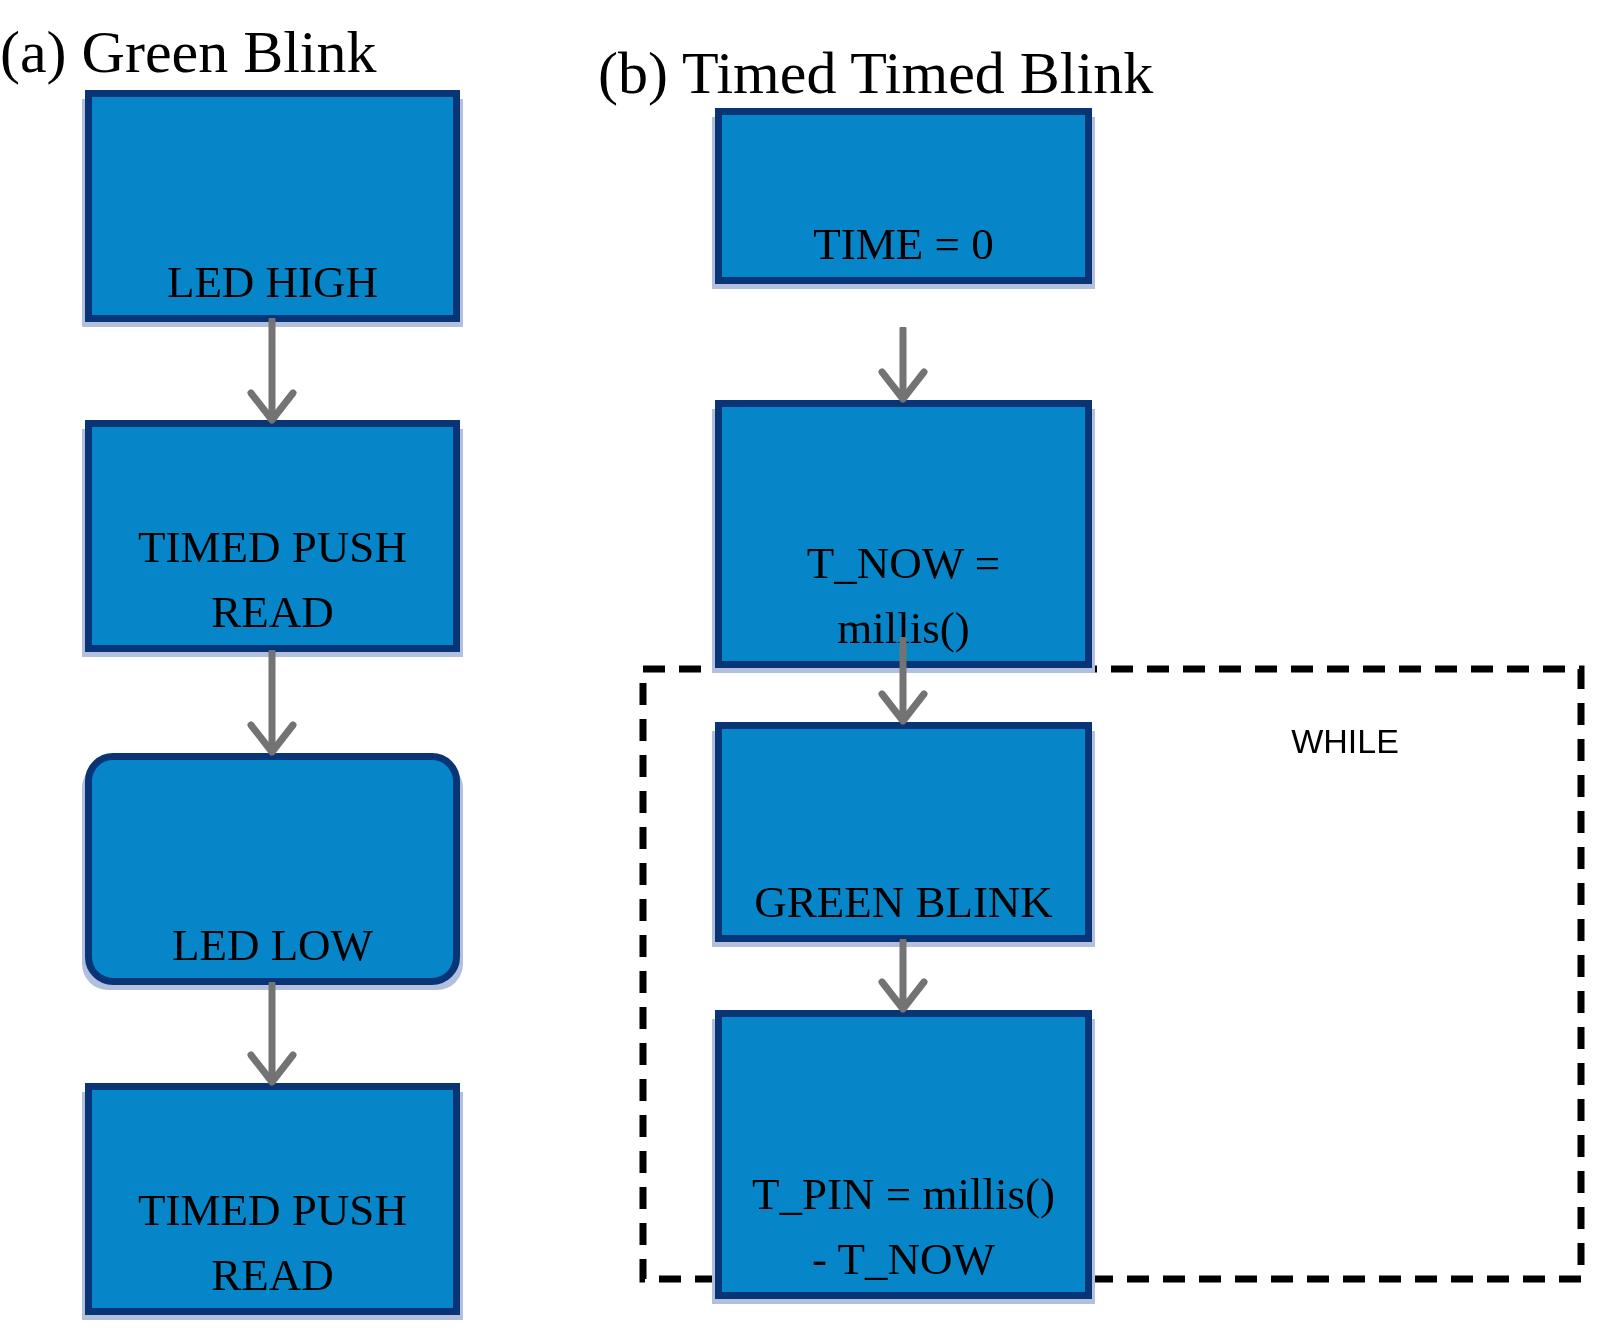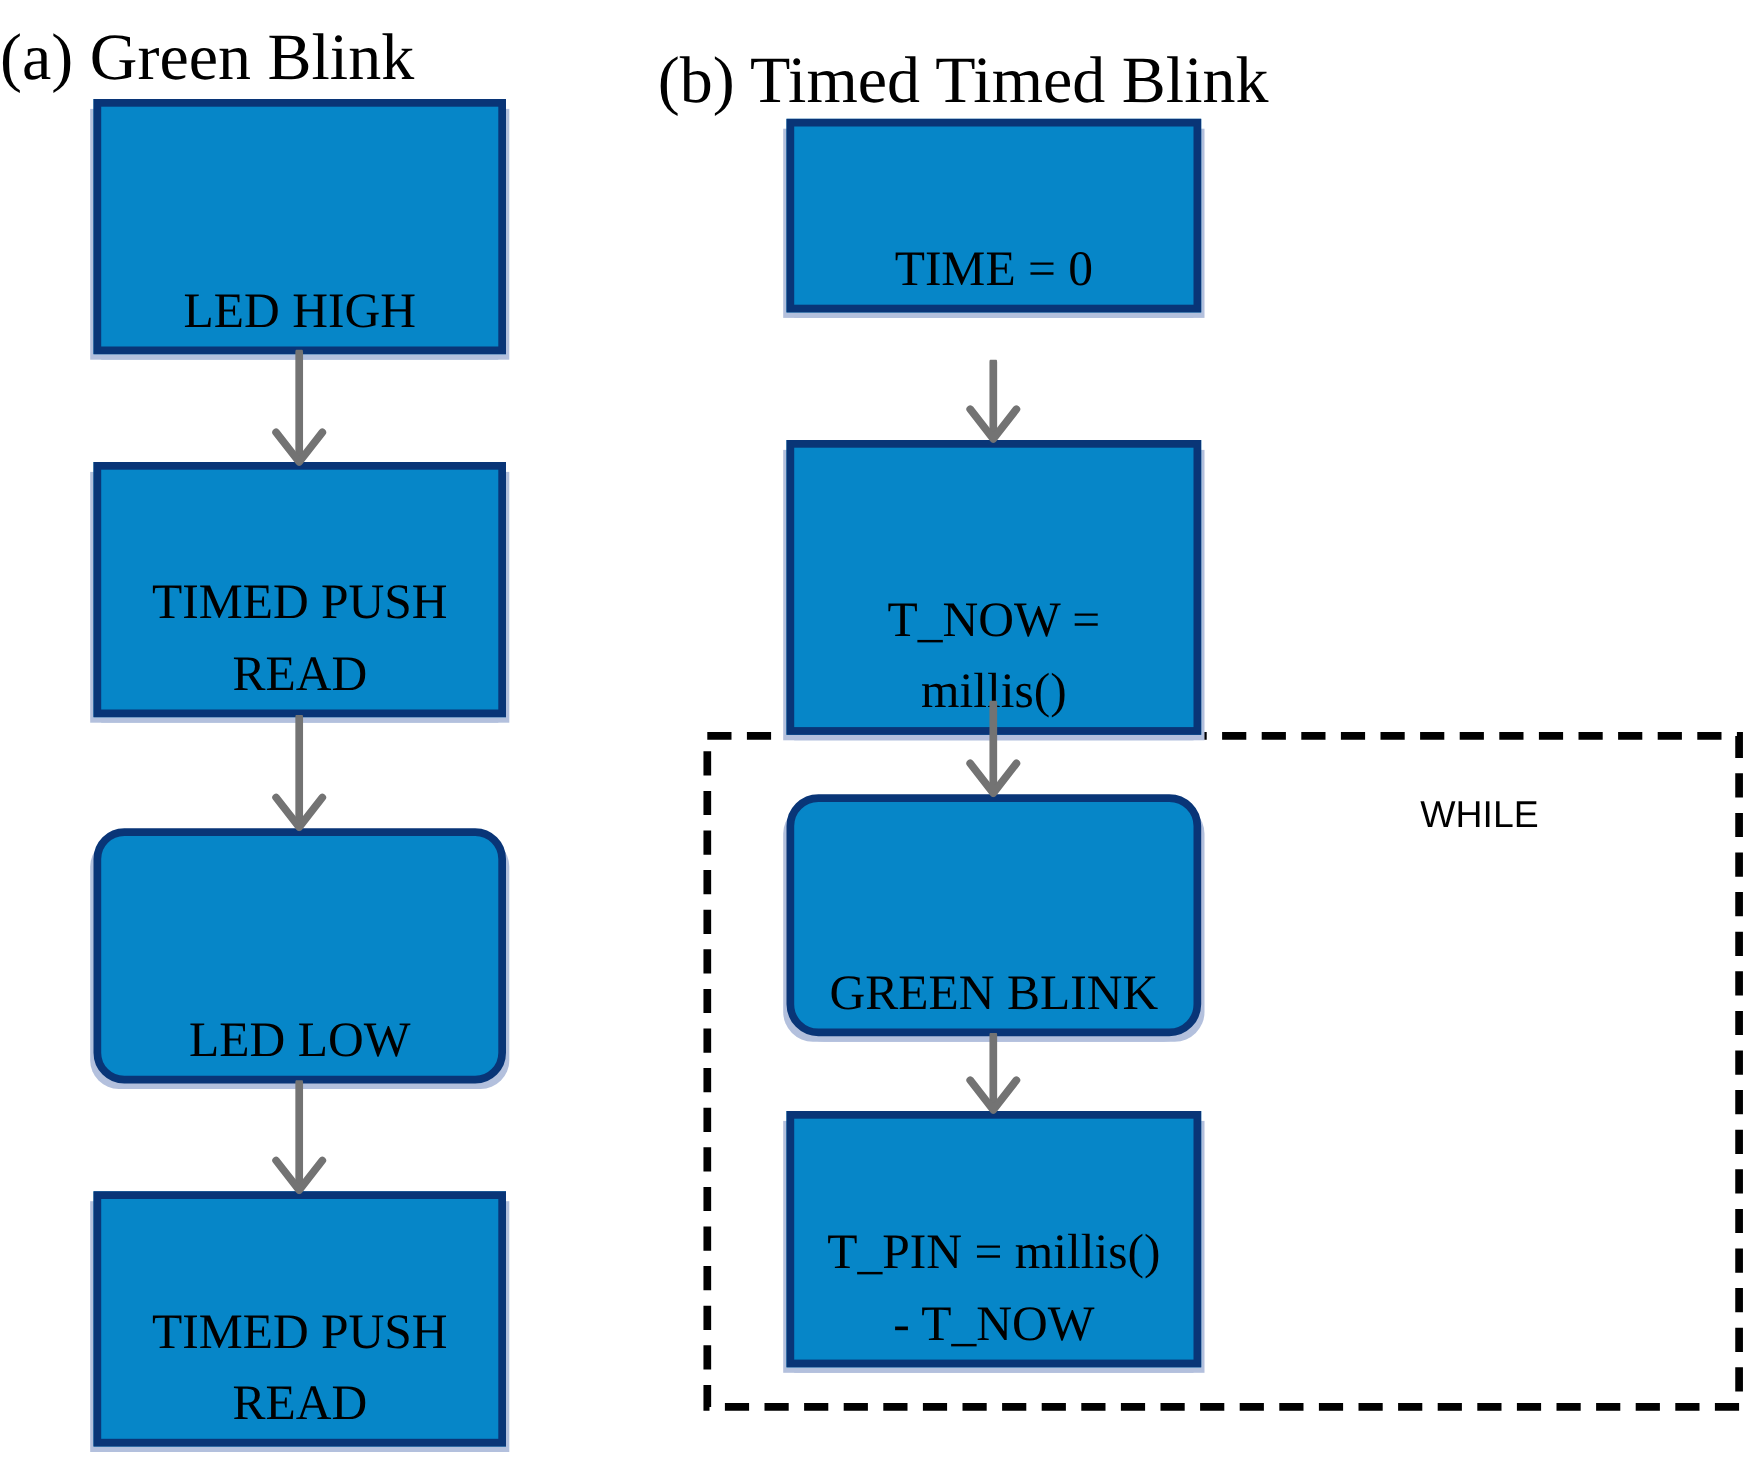--- a/index.html
+++ b/index.html
@@ -119,25 +119,25 @@
 
   <div class="flow-box" style="left:715px; top:108px; width:377px; height:176px;">
     <span class="box-label">TIME = 0</span>
   </div>
 
   <div class="flow-box" style="left:715px; top:400px; width:377px; height:268px;">
     <span class="box-label">T_NOW =
 millis()</span>
   </div>
 
-  <div class="flow-box" style="left:715px; top:722px; width:377px; height:220px;border-radius:29px;">
+  <div class="flow-box" style="left:715px; top:722px; width:377px; height:220px;">
     <span class="box-label">GREEN BLINK</span>
   </div>
 
-  <div class="flow-box" style="left:715px; top:1010px; width:377px; height:233px;">
+  <div class="flow-box" style="left:715px; top:1010px; width:377px; height:289px;">
     <span class="box-label">T_PIN = millis()
 - T_NOW</span>
   </div>
 
   <svg class="arrow" style="left:240px; top:318px;" width="64" height="106" viewBox="0 0 64 106">
     <line x1="32" y1="2" x2="32" y2="98"></line>
     <polyline points="11,75 32,102 53,75"></polyline>
   </svg>
 
   <svg class="arrow" style="left:240px; top:650px;" width="64" height="106" viewBox="0 0 64 106">

